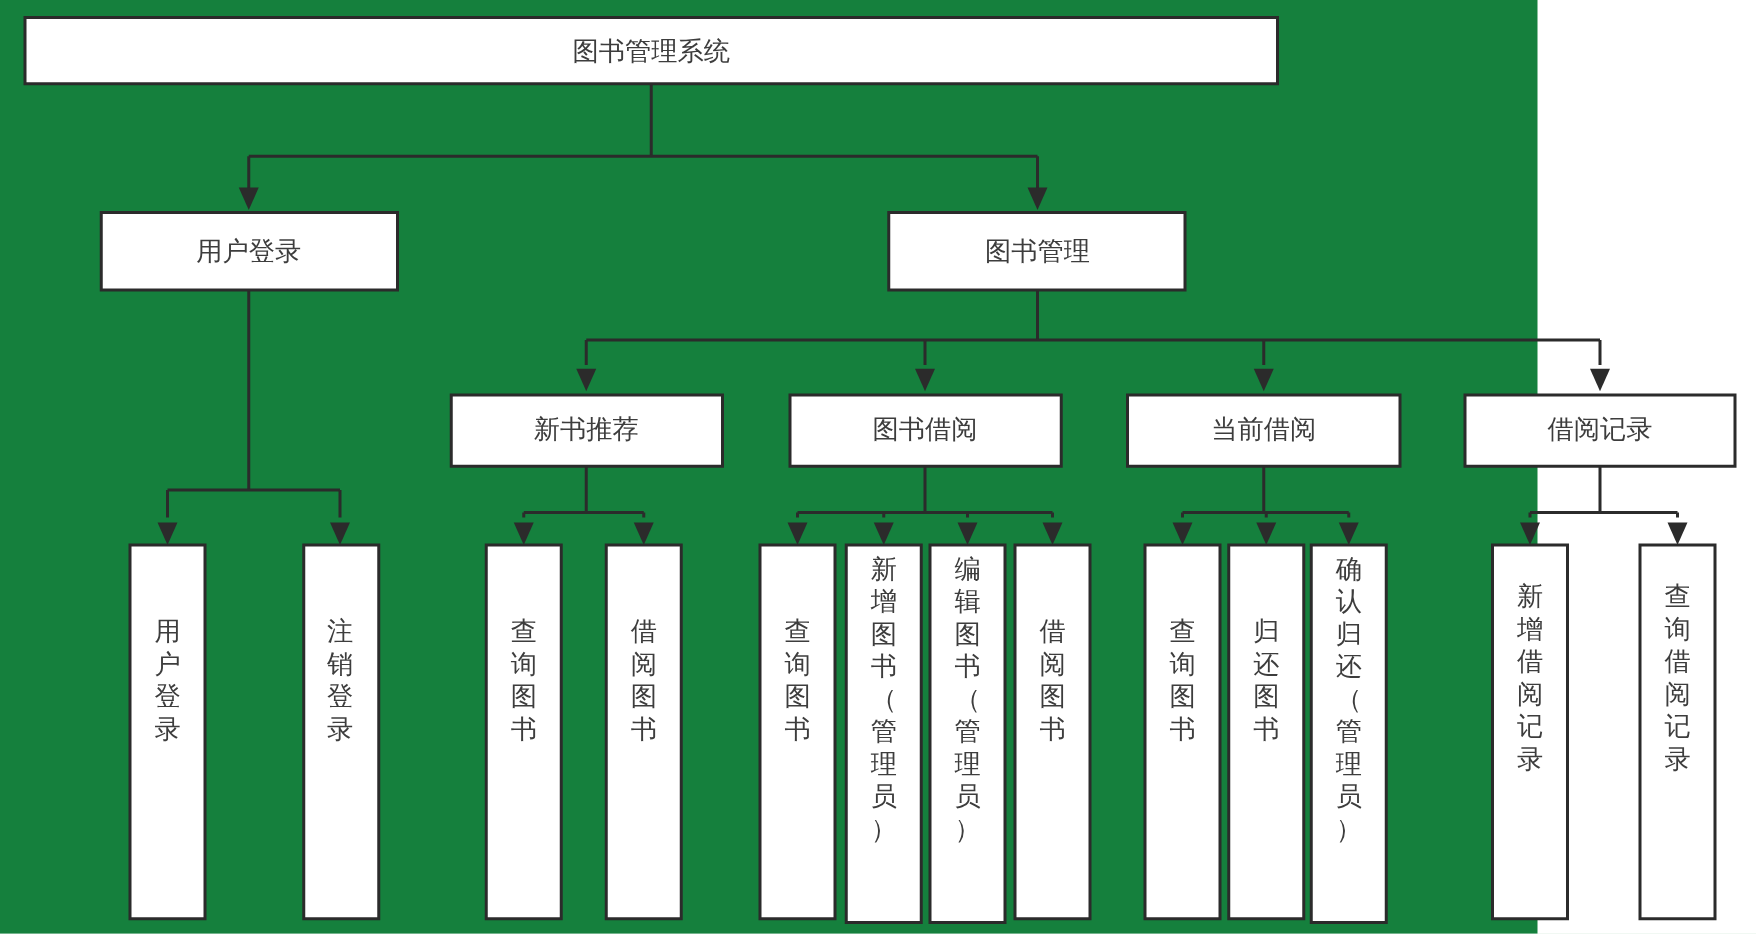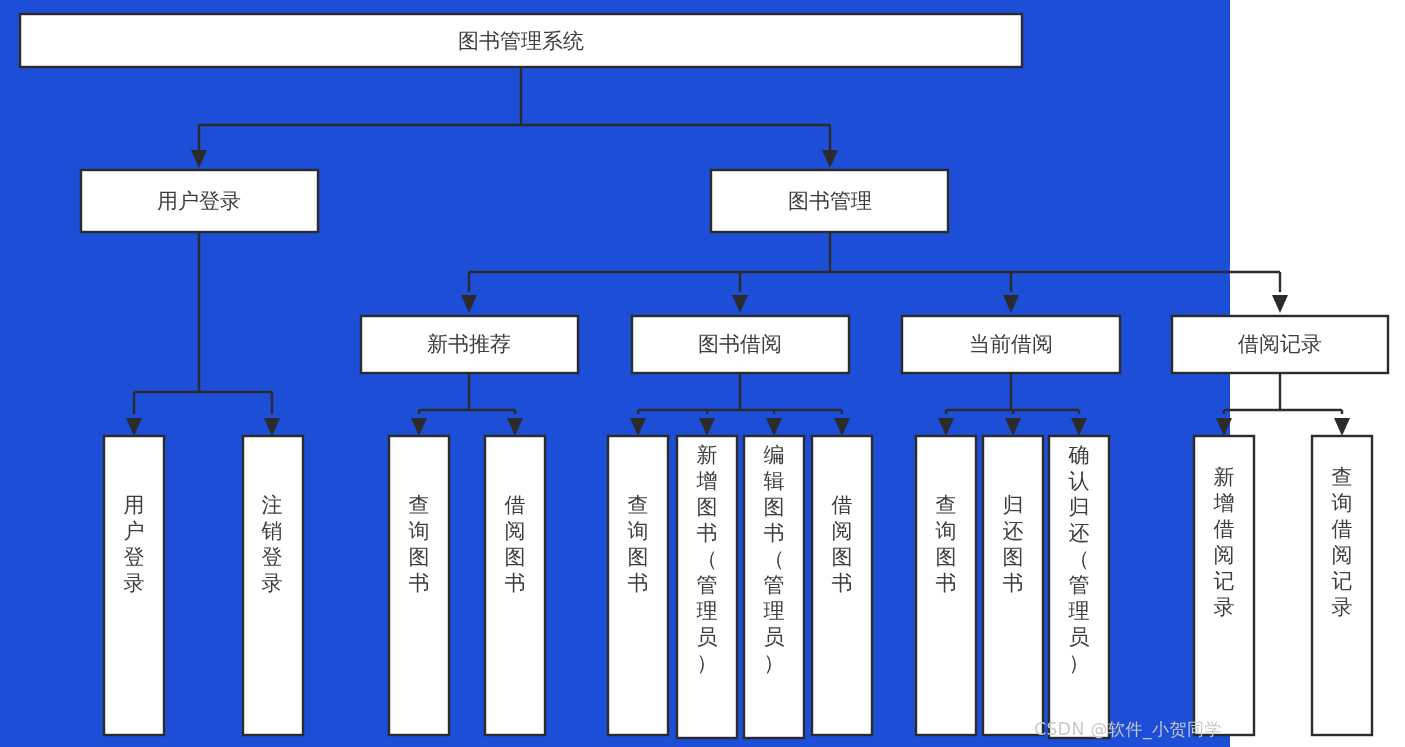--- a/index.html
+++ b/index.html
@@ -10,21 +10,21 @@
   body {
     width: 1405px;
     height: 747px;
     font-family: "DejaVu Sans", "Liberation Sans", sans-serif;
     overflow: hidden;
   }
   #diagram-root {
     position: relative;
     width: 1230px;
     height: 747px;
-    background: #1d4ed8;
+    background: #15803d;
   }
   svg.diagram-canvas {
     position: absolute;
     left: 0;
     top: 0;
     width: 1405px;
     height: 747px;
   }
   .node-box {
     fill: #ffffff;
@@ -227,14 +227,13 @@
       <rect class="node-box" x="1194" y="436" width="60" height="299"></rect>
       <text class="node-label-vertical" x="1224" y="484"><tspan x="1224" dy="0">新</tspan><tspan x="1224" dy="26">增</tspan><tspan x="1224" dy="26">借</tspan><tspan x="1224" dy="26">阅</tspan><tspan x="1224" dy="26">记</tspan><tspan x="1224" dy="26">录</tspan></text>
     </g>
     <g>
       <rect class="node-box" x="1312" y="436" width="60" height="299"></rect>
       <text class="node-label-vertical" x="1342" y="484"><tspan x="1342" dy="0">查</tspan><tspan x="1342" dy="26">询</tspan><tspan x="1342" dy="26">借</tspan><tspan x="1342" dy="26">阅</tspan><tspan x="1342" dy="26">记</tspan><tspan x="1342" dy="26">录</tspan></text>
     </g>
 
   </svg>
 
-  <div class="watermark">CSDN @软件_小贺同学</div>
 </div>
 
 </body></html>

